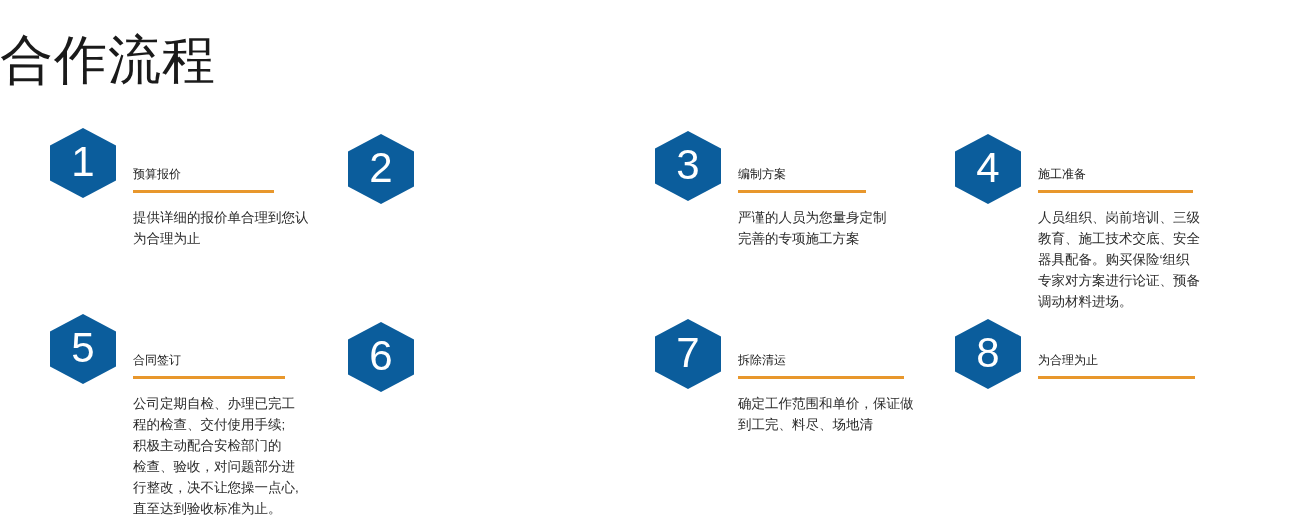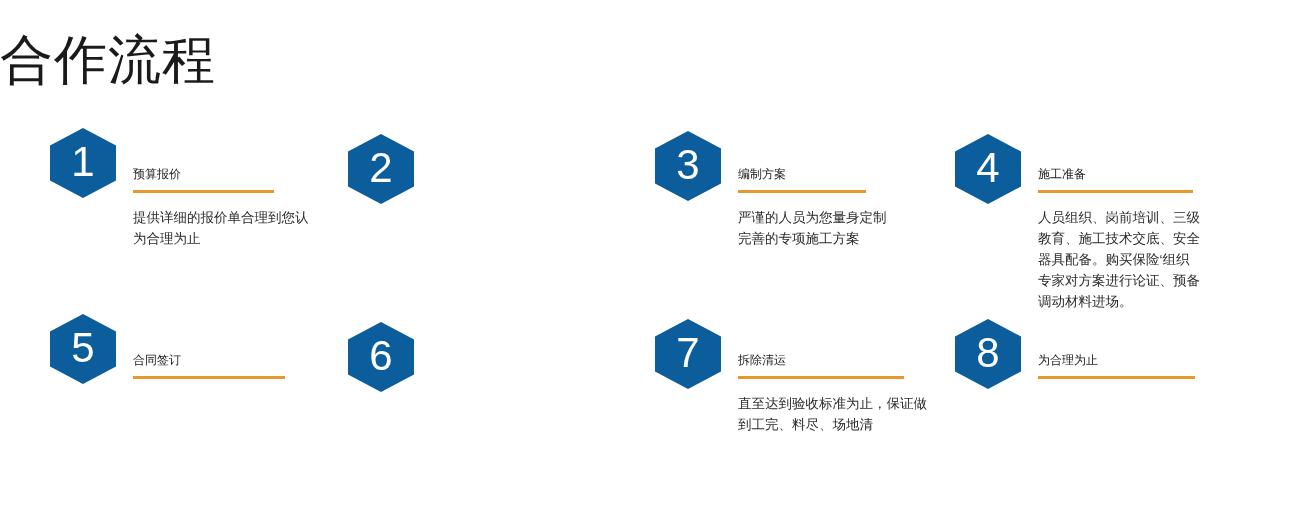--- a/index.html
+++ b/index.html
@@ -193,39 +193,45 @@
     </div>
 
     <div class="step r2 c1 s5 w5">
       <div class="hex-wrap">
         <div class="hex"></div>
         <div class="hex-num">5</div>
       </div>
       <div class="step-text">
         <div class="step-title">合同签订</div>
         <div class="rule"></div>
+        <div class="step-desc">公司定期自检、办理已完工
+程的检查、交付使用手续;
+积极主动配合安检部门的
+检查、验收，对问题部分进
+行整改，决不让您操一点心,
+直至达到验收标准为止。</div>
       </div>
     </div>
 
     <div class="step r2 c2 s6 w6">
       <div class="hex-wrap">
         <div class="hex"></div>
         <div class="hex-num">6</div>
       </div>
     </div>
 
     <div class="step r2 c3 s7 w7">
       <div class="hex-wrap">
         <div class="hex"></div>
         <div class="hex-num">7</div>
       </div>
       <div class="step-text">
         <div class="step-title">拆除清运</div>
         <div class="rule"></div>
-        <div class="step-desc">直至达到验收标准为止，保证做
+        <div class="step-desc">确定工作范围和单价，保证做
 到工完、料尽、场地清</div>
       </div>
     </div>
 
     <div class="step r2 c4 s8 w8">
       <div class="hex-wrap">
         <div class="hex"></div>
         <div class="hex-num">8</div>
       </div>
       <div class="step-text">

